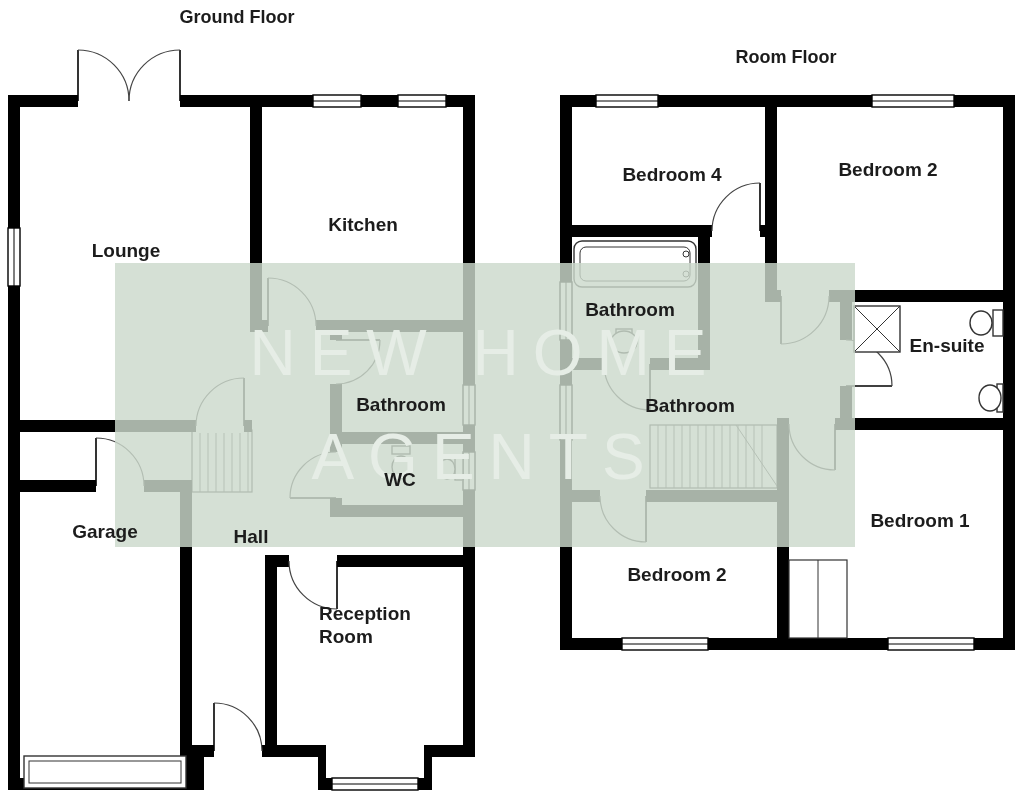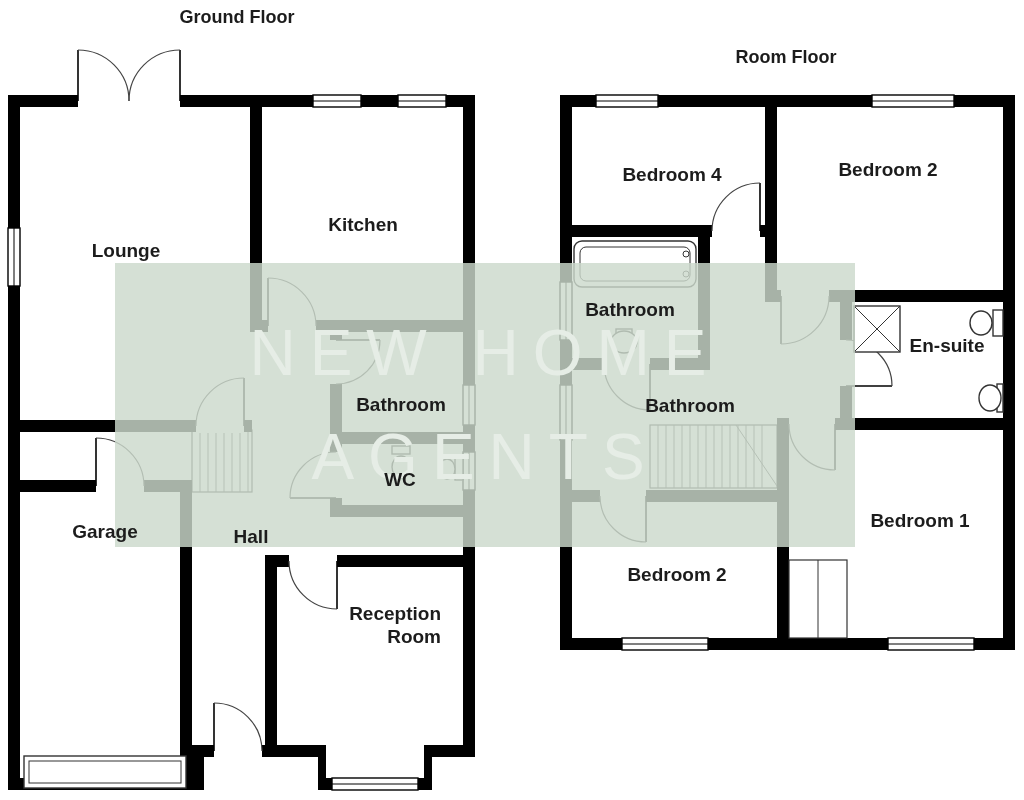--- a/index.html
+++ b/index.html
@@ -18,21 +18,21 @@
   .stair{fill:#fff;stroke:#333;stroke-width:1.2;}
   .tread{stroke:#555;stroke-width:1;}
 
   
   .band{position:absolute;left:115px;top:263px;width:740px;height:284px;background:var(--watermark-band,#ccd9cc);opacity:.82;z-index:2;}
   .wmtext{position:absolute;left:115px;top:263px;width:740px;height:284px;display:flex;flex-direction:column;align-items:center;justify-content:center;gap:40px;z-index:3;color:var(--watermark-text,#e6ede6);font-size:64px;font-weight:400;letter-spacing:14px;line-height:1;user-select:none;}
 
   
   .lbl{position:absolute;transform:translate(-50%,-50%);font-weight:bold;font-size:19px;color:var(--label-text,#1c1c1c);white-space:nowrap;z-index:4;}
   .title{font-size:18px;}
-  .wrap{white-space:normal;width:122px;text-align:right;line-height:23px;}
+  .wrap{white-space:normal;width:122px;text-align:left;line-height:23px;}
 </style>
 </head>
 <body>
 
 <div class="canvas">
 
   <svg class="plan-svg" width="1024" height="800" viewBox="0 0 1024 800">
 
     <g>
 

